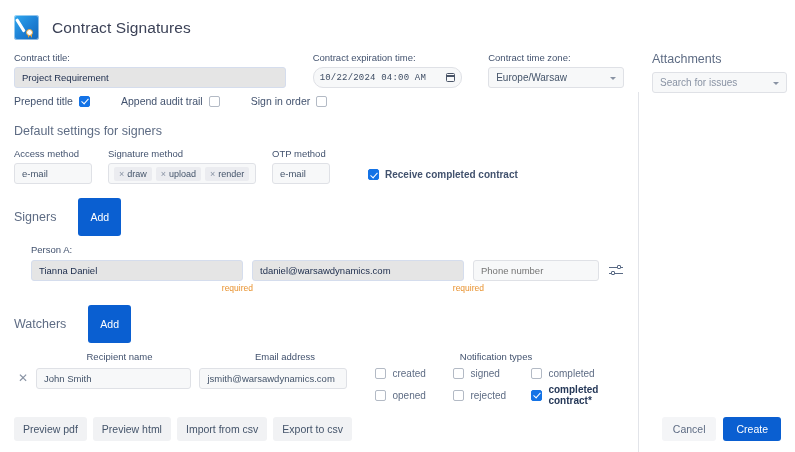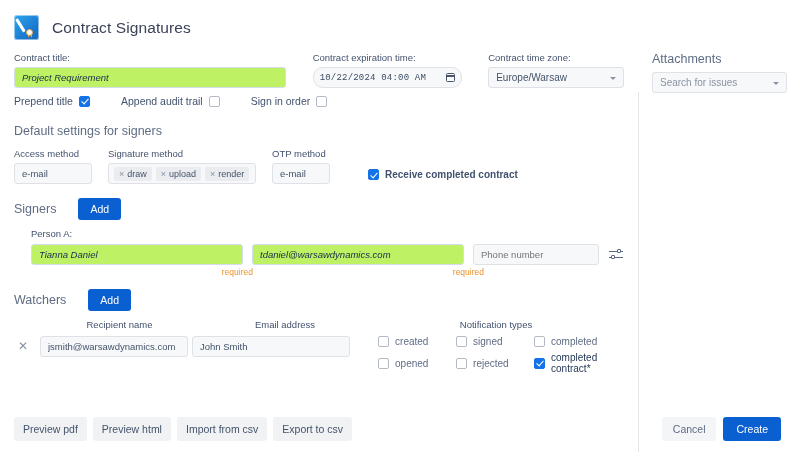--- a/index.html
+++ b/index.html
@@ -96,24 +96,23 @@
     border-radius: 3px;
     background: #f4f5f7;
     font-size: 9.5px;
     color: #44546a;
     padding: 0 7px;
     line-height: 19px;
     font-family: "Liberation Sans", sans-serif;
     outline: none;
   }
   .input.autofill {
-    background: #bef264;
+    background: #e5e5e5;
     border-color: #d5dded;
     color: #1b2b4b;
-    font-style: italic;
   }
   .input.plain { background: #f7f8f9; }
   .placeholder { color: #8993a4; }
 
   .row-top {
     display: flex;
     gap: 8px;
   }
   .col-title { width: 296px; }
   .col-exp { width: 163px; margin-left: 19px; }
@@ -219,21 +218,21 @@
   .section-h.inline {
     display: flex; align-items: center; gap: 22px;
     margin: 14px 0 8px 0;
   }
   .btn-add {
     background: #0a5fd1;
     color: #fff;
     border: none;
     border-radius: 3px;
     font-size: 10.5px;
-    padding: 5px 12px;
+    padding: 13px 12px;
     cursor: pointer;
     font-family: "Liberation Sans", sans-serif;
   }
 
   
   .settings-row { display: flex; align-items: flex-end; }
   .sm-label { font-size: 9.5px; color: #42526e; margin-bottom: 4px; display:block; }
   .tagbox {
     border: 1px solid #dfe1e6;
     background: #f7f8f9;
@@ -307,21 +306,21 @@
   .w-email { width: 148px; margin-left: 8px; }
   .notif-grid {
     margin-left: 28px;
     display: grid;
     grid-template-columns: 78px 78px auto;
     grid-row-gap: 5px;
     font-size: 10px;
     color: #5e6c84;
   }
   .notif-grid .opt-item { gap: 6px; }
-  .bold-opt { font-weight: normal; color: #253858; }
+  .bold-opt { font-weight: bold; color: #253858; }
 
   
   .att-title { font-size: 12.5px; color: #5e6c84; margin-bottom: 6px; }
   .att-note {
     font-size: 8px; color: #e8912d;
     line-height: 1.75; margin-top: 7px;
   }
 
   
   .footer {
@@ -479,22 +478,22 @@
       </div>
 
       <div class="watch-head">
         <span class="wh-name">Recipient name</span>
         <span class="wh-email">Email address</span>
         <span class="wh-notif">Notification types</span>
       </div>
 
       <div class="watch-row">
         <span class="x-del">✕</span>
+        <input class="input plain w-name" value="John Smith" style="">
         <input class="input plain w-email" value="jsmith@warsawdynamics.com" style="">
-        <input class="input plain w-name" value="John Smith" style="">
 
         <div class="notif-grid">
           <div class="opt-item">
             <span class="cb"></span>
             <span>created</span>
           </div>
           <div class="opt-item">
             <span class="cb"></span>
             <span>signed</span>
           </div>

